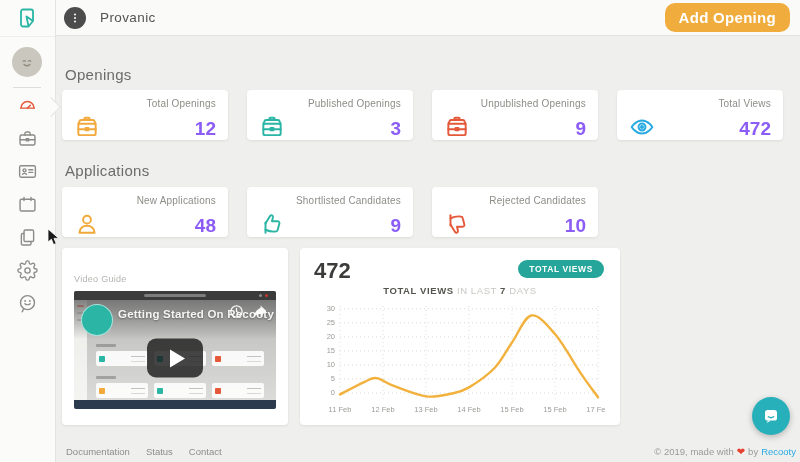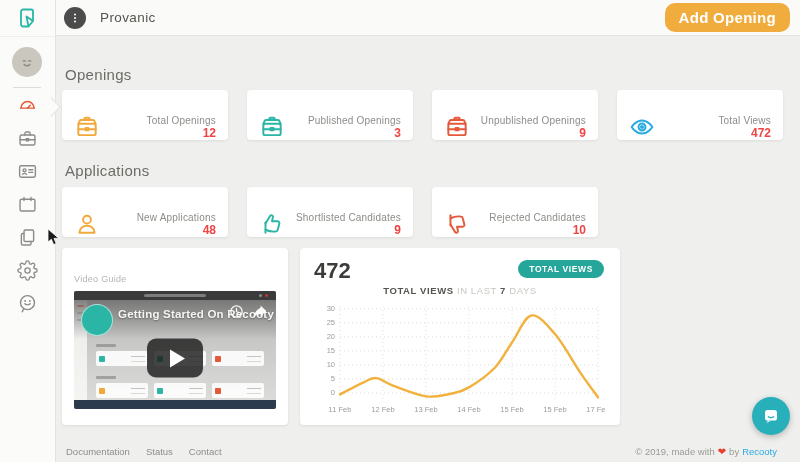--- a/index.html
+++ b/index.html
@@ -31,21 +31,21 @@
   #applications-title{top:162px}
 
   
   .cards-row{position:absolute;left:62px;display:flex;gap:19px}
   #row-openings{top:90px}
   #row-applications{top:187px}
   .stat-card{width:166px;height:50px;background:#fff;border-radius:4px;box-shadow:0 1px 3px rgba(0,0,0,.08);display:flex;align-items:flex-end;padding:0 12px;box-sizing:border-box;cursor:pointer}
   .stat-icon{width:26px;height:26px;flex:none}
   .stat-text{margin-left:auto;text-align:right}
   .stat-label{font-size:10px;color:#8c8c88;letter-spacing:.2px;white-space:nowrap}
-  .stat-value{font-size:12px;font-weight:bold;color:#ef4444;line-height:1.1;margin-top:1px}
+  .stat-value{font-size:19px;font-weight:bold;color:#8b5cf6;line-height:1.1;margin-top:10px}
 
   
   .video-card{position:absolute;left:62px;top:248px;width:226px;height:177px;background:#fff;border-radius:4px;box-shadow:0 1px 3px rgba(0,0,0,.08);padding:10px 12px;box-sizing:border-box}
   .video-title{font-size:13px;color:#4a4a46;letter-spacing:.3px}
   .video-sub{font-size:9px;color:#b4b4b0;margin-top:16px;letter-spacing:.3px}
   .video-frame{position:relative;margin-top:7px;width:202px;height:118px;border-radius:2px;overflow:hidden;background:linear-gradient(#aeaeac 0%,#c9c9c7 45%,#dededc 100%);cursor:pointer}
   .vf-topbar{position:absolute;top:0;left:0;right:0;height:9px;background:#3b3b3b}
   .vf-pill{position:absolute;top:3px;left:50%;transform:translateX(-50%);width:62px;height:3px;border-radius:2px;background:#7d7d7d}
   .vf-dot{position:absolute;top:3px;width:3px;height:3px;border-radius:50%}
   .vf-banner{position:absolute;top:9px;left:0;right:0;height:38px;background:linear-gradient(rgba(110,110,110,.85),rgba(150,150,150,.05))}
@@ -68,21 +68,21 @@
   .chart-total{font-size:22px;font-weight:bold;color:#3c3c3a}
   .chart-badge{position:absolute;right:16px;top:12px;background:#26a69a;color:#fff;font-size:8.5px;font-weight:bold;letter-spacing:.6px;padding:4px 11px;border-radius:10px}
   .chart-subtitle{text-align:center;font-size:9.5px;letter-spacing:.6px;margin-top:1px}
   .cs-strong{color:#55554f;font-weight:bold}
   .cs-light{color:#c7c7c3}
 
   
   .footer{position:absolute;left:56px;right:0;top:440px;height:22px;display:flex;align-items:center;font-size:9.5px;color:#8d8d89}
   .footer-links{display:flex;gap:16px;margin-left:10px}
   .footer-links span{cursor:pointer}
-  .footer-right{margin-left:auto;margin-right:23px;color:#9a9a96;display:flex;align-items:center;gap:3px}
+  .footer-right{margin-left:auto;margin-right:4px;color:#9a9a96;display:flex;align-items:center;gap:3px}
   .heart{color:#e8402f;font-size:10px}
   .brand-link{color:#29abe2;cursor:pointer}
 
   
   .chat-fab{position:absolute;left:752px;top:397px;width:38px;height:38px;border-radius:50%;background:#28b0ba;box-shadow:0 2px 6px rgba(0,0,0,.25);display:flex;align-items:center;justify-content:center;cursor:pointer;z-index:5}
 
   .cursor{position:absolute;left:47px;top:229px;z-index:9;pointer-events:none}
 </style>
 </head>
 <body>

